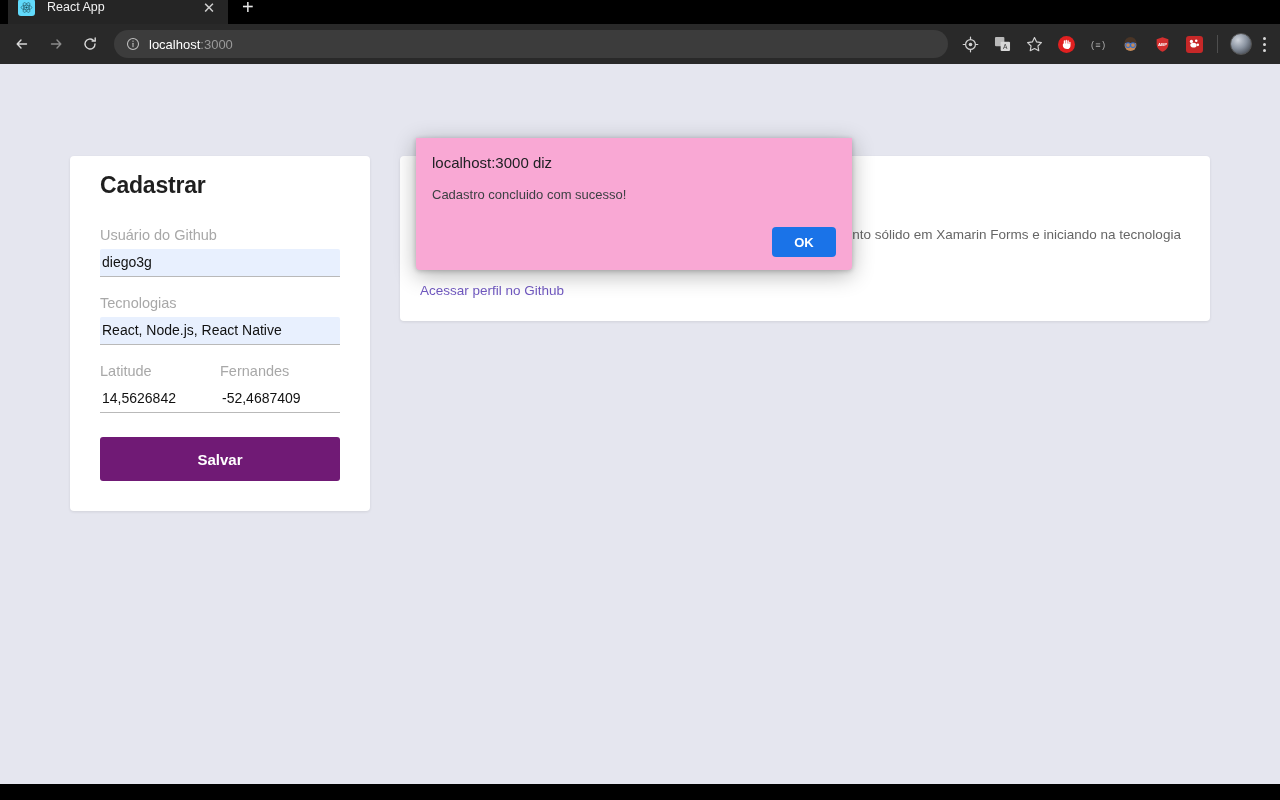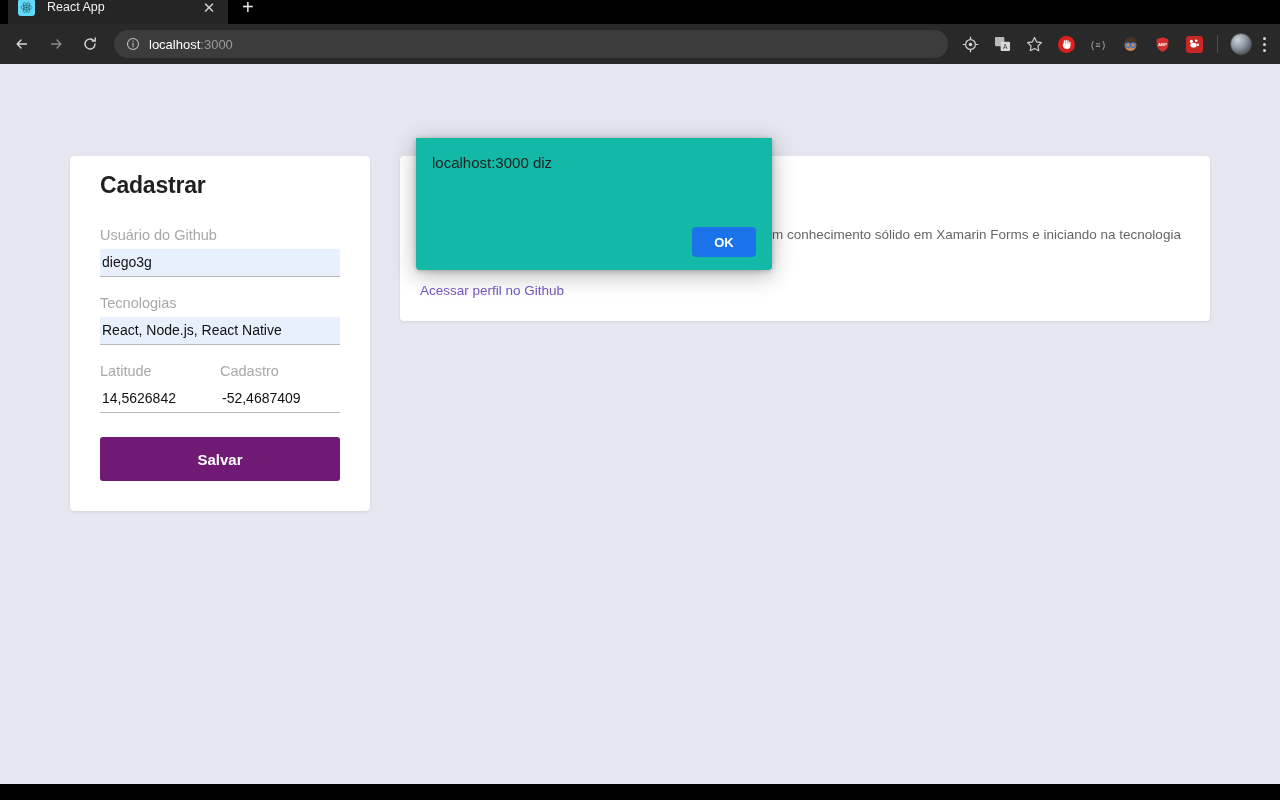--- a/index.html
+++ b/index.html
@@ -136,22 +136,22 @@
   .profile-tech { font-size: 13.5px; color: #888; margin-bottom: 10px; }
   .profile-bio { font-size: 13.5px; color: #666; line-height: 20px; margin-bottom: 16px; }
   .profile-link {
     font-size: 13.5px; color: #7159c1; text-decoration: none;
     display: inline-block;
   }
 
   
   .jsdialog {
     position: absolute; left: 416px; top: 74px;
-    width: 356px; height: 132px;
-    background: #14b8a6;
+    width: 436px; height: 132px;
+    background: #f9a8d4;
     border-radius: 0 0 4px 4px;
     box-shadow: 0 5px 22px rgba(0,0,0,0.30), 0 1px 5px rgba(0,0,0,0.22);
     padding: 16px 23px 0 16px;
   }
   .dialog-title { font-size: 15px; color: #202124; margin-bottom: 16px; }
   .dialog-msg { font-size: 13px; color: #3c4043; }
   .dialog-actions {
     position: absolute; right: 16px; bottom: 13px;
   }
   .dialog-ok {
@@ -296,36 +296,37 @@
         <label class="field-label">Tecnologias</label>
         <input class="field-input" type="text" value="React, Node.js, React Native" style="">
       </div>
 
       <div class="field-row">
         <div class="field">
           <label class="field-label">Latitude</label>
           <input class="field-input plain" type="text" value="14,5626842" style="">
         </div>
         <div class="field">
-          <label class="field-label">Cadastro</label>
+          <label class="field-label">Fernandes</label>
           <input class="field-input plain" type="text" value="-52,4687409" style="">
         </div>
       </div>
 
       <button class="save-btn">Salvar</button>
     </div>
 
     <div class="profile-card">
       <div class="profile-name">Diego Fernandes</div>
       <div class="profile-tech">ReactJS, React Native, Node.js</div>
       <div class="profile-bio">Desenvolvedor focado em aplicações web e mobile, com um conhecimento sólido em Xamarin Forms e iniciando na tecnologia do React Native!</div>
       <a class="profile-link" href="#">Acessar perfil no Github</a>
     </div>
 
     <div class="jsdialog">
       <div class="dialog-title">localhost:3000 diz</div>
+      <div class="dialog-msg">Cadastro concluido com sucesso!</div>
       <div class="dialog-actions">
         <button class="dialog-ok">OK</button>
       </div>
     </div>
 
   </div>
 </div>
 
 </body></html>

